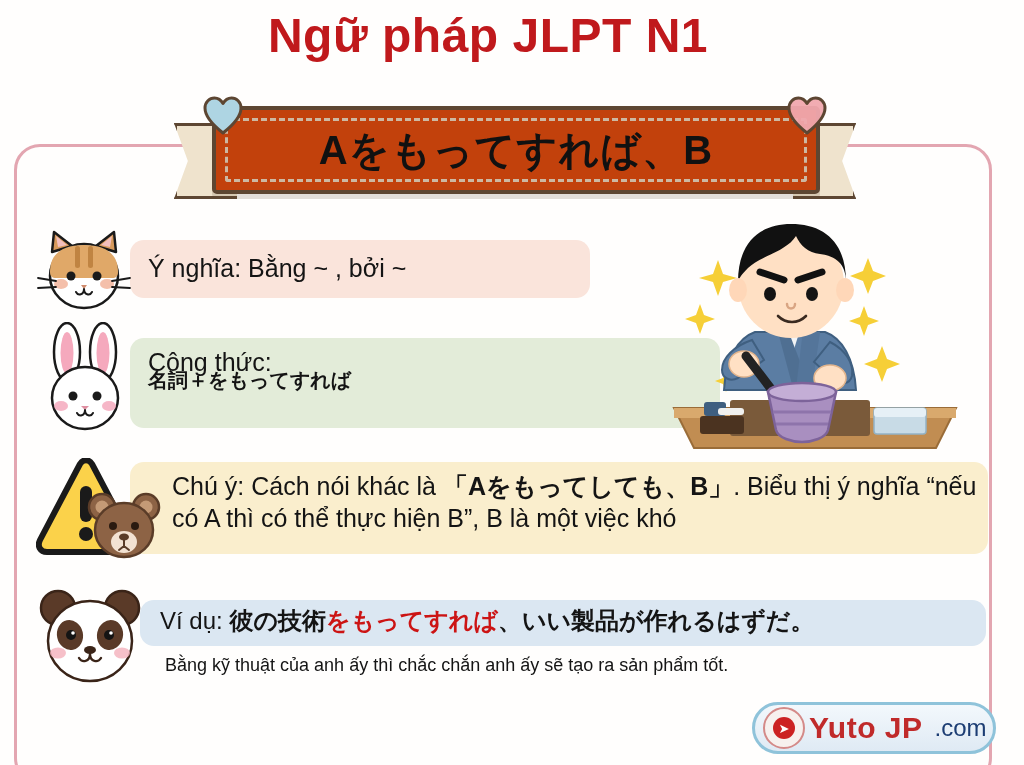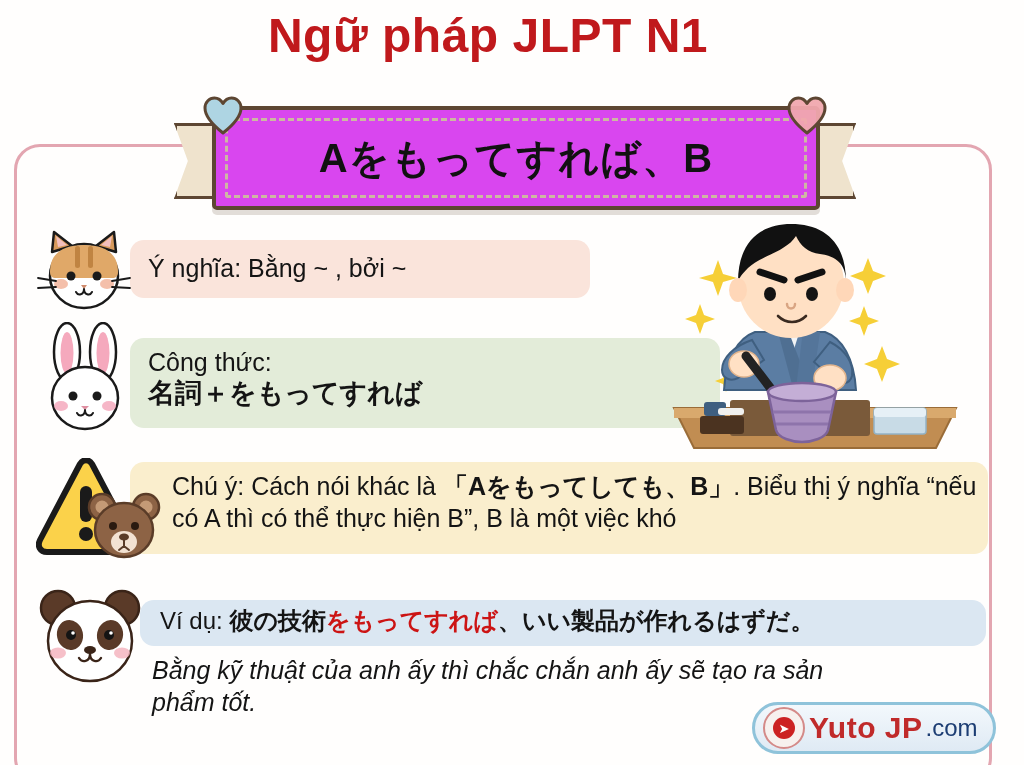--- a/index.html
+++ b/index.html
@@ -70,22 +70,22 @@
   .ribbon-tail.right {
     right: 4px;
     clip-path: polygon(0 0, 100% 0, 78% 50%, 100% 100%, 0 100%);
     border-left: none;
   }
   .ribbon-body {
     position: absolute;
     left: 42px;
     top: 10px;
     width: 608px;
-    height: 104px;
-    background: #d946ef;
+    height: 88px;
+    background: #c2410c;
     border: 4px solid #5d4632;
     border-radius: 5px;
     box-sizing: border-box;
     box-shadow: 0 5px 0 rgba(93,70,50,0.18);
   }
   .ribbon-dash {
     position: absolute;
     left: 9px;
     top: 8px;
     right: 9px;
@@ -169,21 +169,21 @@
     width: 22px; height: 22px; border-radius: 50%;
     background: #cc2222;
     display: flex; align-items: center; justify-content: center;
     color: #ffffff; font-size: 13px; line-height: 1;
   }
   .logo-name {
     font-size: 30px; color: #c02a2a; font-weight: bold;
     margin-left: 4px; letter-spacing: 0.5px;
   }
   .logo-tld {
-    font-size: 24px; color: #1c3d73; margin-left: 3px;
+    font-size: 24px; color: #1c3d73; margin-left: 12px;
   }
 </style>
 </head>
 <body>
 
 <div id="page">
 
   <div class="title">Ngữ pháp JLPT N1</div>
 
   <div class="frame"></div>
@@ -240,21 +240,21 @@
       <ellipse cx="49" cy="76" rx="33" ry="31" fill="#ffffff" stroke="#1a1a1a" stroke-width="2.5"></ellipse>
       <circle cx="37" cy="74" r="4.5" fill="#1a1a1a"></circle>
       <circle cx="61" cy="74" r="4.5" fill="#1a1a1a"></circle>
       <ellipse cx="25" cy="84" rx="7" ry="5" fill="#f5a9bd" opacity="0.85"></ellipse>
       <ellipse cx="73" cy="84" rx="7" ry="5" fill="#f5a9bd" opacity="0.85"></ellipse>
       <path d="M45 84 L53 84 L49 88 Z" fill="#e090a2"></path>
       <path d="M49 88 C49 94 43 95 41 91 M49 88 C49 94 55 95 57 91" fill="none" stroke="#1a1a1a" stroke-width="2" stroke-linecap="round"></path>
     </svg>
 
     <div class="rtext" style="left:148px; top:346px;">Công thức:</div>
-    <div class="rtext jp-bold" style="left:148px; top:376px; font-size:27px;">名詞＋をもってすれば</div>
+    <div class="rtext jp-bold" style="left:148px; top:368px; font-size:20px;">名詞＋をもってすれば</div>
   </div>
 
   <div class="row">
     <div class="bar bar-yellow" style="left:130px; top:462px; width:858px; height:92px;"></div>
 
     <svg class="avatar" style="left:36px; top:458px; width:110px; height:100px;" viewBox="0 0 110 100">
       <path d="M44 6 C47 1 53 1 56 6 L96 82 C99 88 96 94 89 94 L11 94 C4 94 1 88 4 82 Z" fill="#fbd24a" stroke="#1a1a1a" stroke-width="6" stroke-linejoin="round"></path>
       <rect x="44" y="28" width="12" height="36" rx="6" fill="#1a1a1a"></rect>
       <circle cx="50" cy="76" r="7" fill="#1a1a1a"></circle>
     </svg>
@@ -289,21 +289,21 @@
       <circle cx="37" cy="47" r="1.8" fill="#ffffff"></circle>
       <circle cx="75" cy="47" r="1.8" fill="#ffffff"></circle>
       <ellipse cx="22" cy="67" rx="8" ry="5.5" fill="#f5b5bf" opacity="0.85"></ellipse>
       <ellipse cx="86" cy="67" rx="8" ry="5.5" fill="#f5b5bf" opacity="0.85"></ellipse>
       <ellipse cx="54" cy="64" rx="6" ry="4" fill="#3a2418"></ellipse>
       <path d="M54 68 C54 76 46 77 43 72 M54 68 C54 76 62 77 65 72" fill="none" stroke="#3a2418" stroke-width="2.4" stroke-linecap="round"></path>
     </svg>
 
     <div class="rtext" style="left:160px; top:606px; font-size:24px;text-align:right;"><span>Ví dụ: </span><span class="jp-bold">彼の技術</span><span class="jp-red">をもってすれば</span><span class="jp-bold">、いい製品が作れるはずだ。</span></div>
 
-    <div class="rtext wrapme" style="left:152px; top:654px; width:690px; font-size:25px;font-style:italic;">Bằng kỹ thuật của anh ấy thì chắc chắn anh ấy sẽ tạo ra sản phẩm tốt.</div>
+    <div class="rtext wrapme" style="left:165px; top:654px; width:690px; font-size:18px;">Bằng kỹ thuật của anh ấy thì chắc chắn anh ấy sẽ tạo ra sản phẩm tốt.</div>
   </div>
 
   <svg class="illus" viewBox="0 0 310 248">
 
     <g fill="#f6cf37">
       <path d="M58 48 L63 62 L77 66 L63 70 L58 84 L53 70 L39 66 L53 62 Z"></path>
       <path d="M40 92 L44 103 L55 107 L44 111 L40 122 L36 111 L25 107 L36 103 Z"></path>
       <path d="M208 46 L213 59 L226 64 L213 69 L208 82 L203 69 L190 64 L203 59 Z"></path>
       <path d="M204 94 L208 105 L219 109 L208 113 L204 124 L200 113 L189 109 L200 105 Z"></path>
       <path d="M222 134 L227 147 L240 152 L227 157 L222 170 L217 157 L204 152 L217 147 Z"></path>

